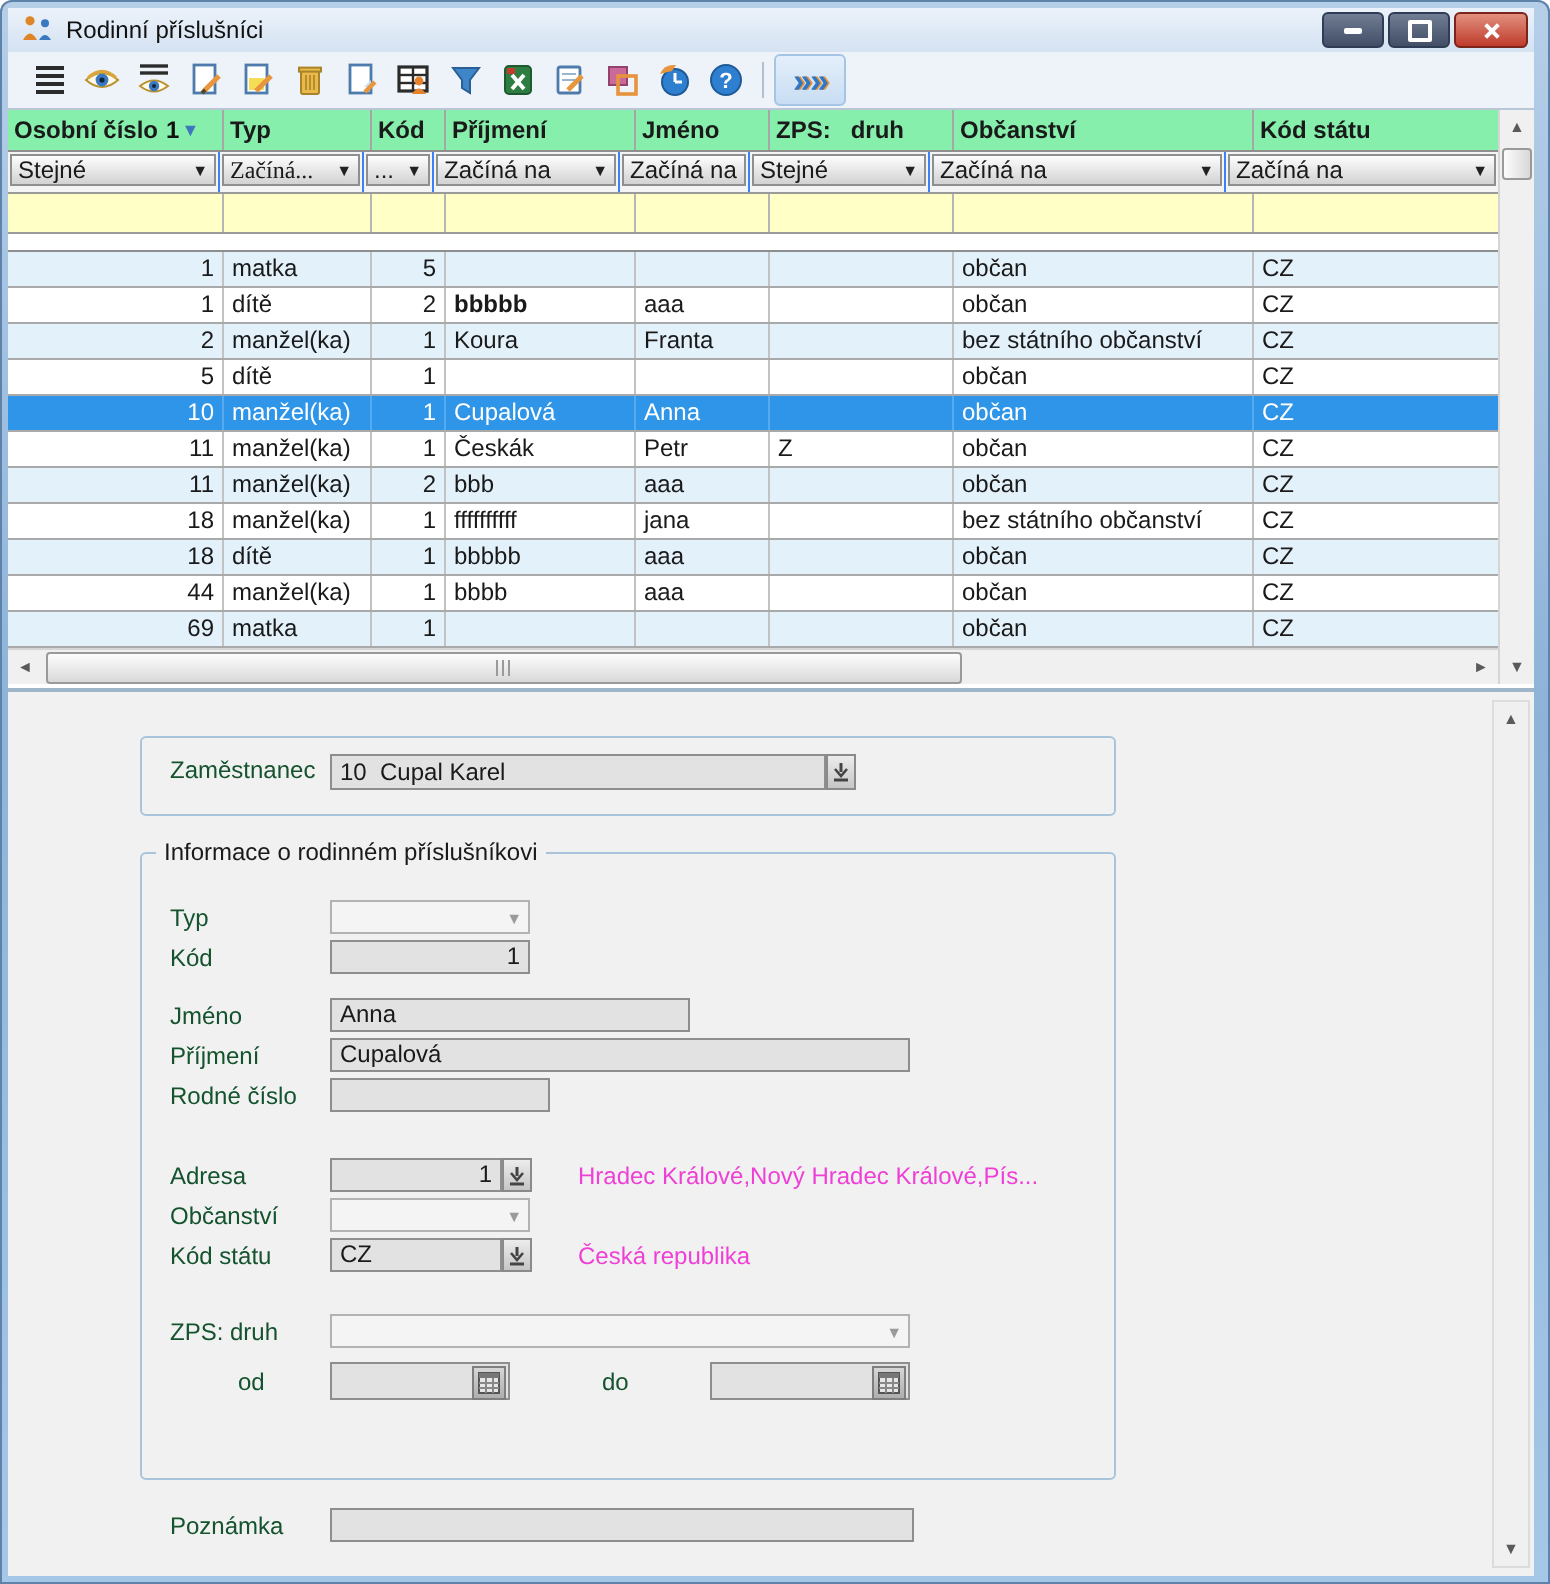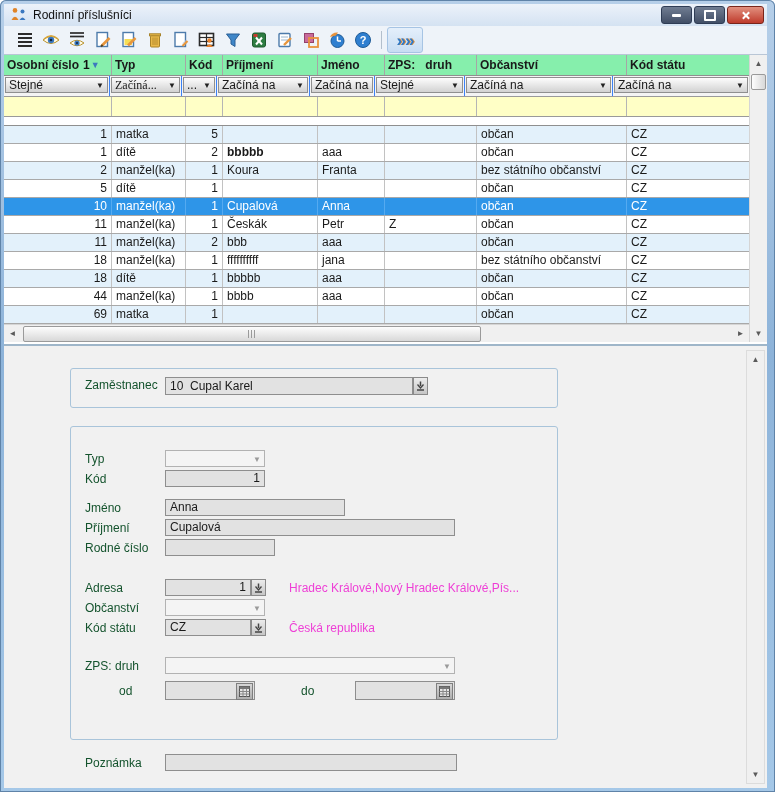--- a/index.html
+++ b/index.html
@@ -461,20 +461,21 @@
     <div class="fld" style="left:161px;top:31px;width:248px;height:18px;line-height:14px;">10  Cupal Karel</div>
     <div class="lookup-btn" style="left:409px;top:31px;height:18px;">
           <svg width="9" height="10" viewBox="0 0 9 10">
             <line x1="4.5" y1="0.5" x2="4.5" y2="5" stroke="#444" stroke-width="1.5"></line>
             <path d="M1.5 3.5 L4.5 7 L7.5 3.5" fill="none" stroke="#444" stroke-width="1.3"></path>
             <line x1="1" y1="9" x2="8" y2="9" stroke="#444" stroke-width="1.5"></line>
           </svg>
         </div>
 
     <div class="groupbox" style="left:66px;top:80px;width:486px;height:312px;"></div>
+    <span class="legend">Informace o rodinném příslušníkovi</span>
 
     <span class="lbl" style="left:81px;top:106px;">Typ</span>
     <div class="dd" style="left:161px;top:104px;width:100px;"><span></span><span class="ddarrow">▼</span></div>
 
     <span class="lbl" style="left:81px;top:126px;">Kód</span>
     <div class="fld ra" style="left:161px;top:124px;width:100px;">1</div>
 
     <span class="lbl" style="left:81px;top:155px;">Jméno</span>
     <div class="fld" style="left:161px;top:153px;width:180px;">Anna</div>
 

